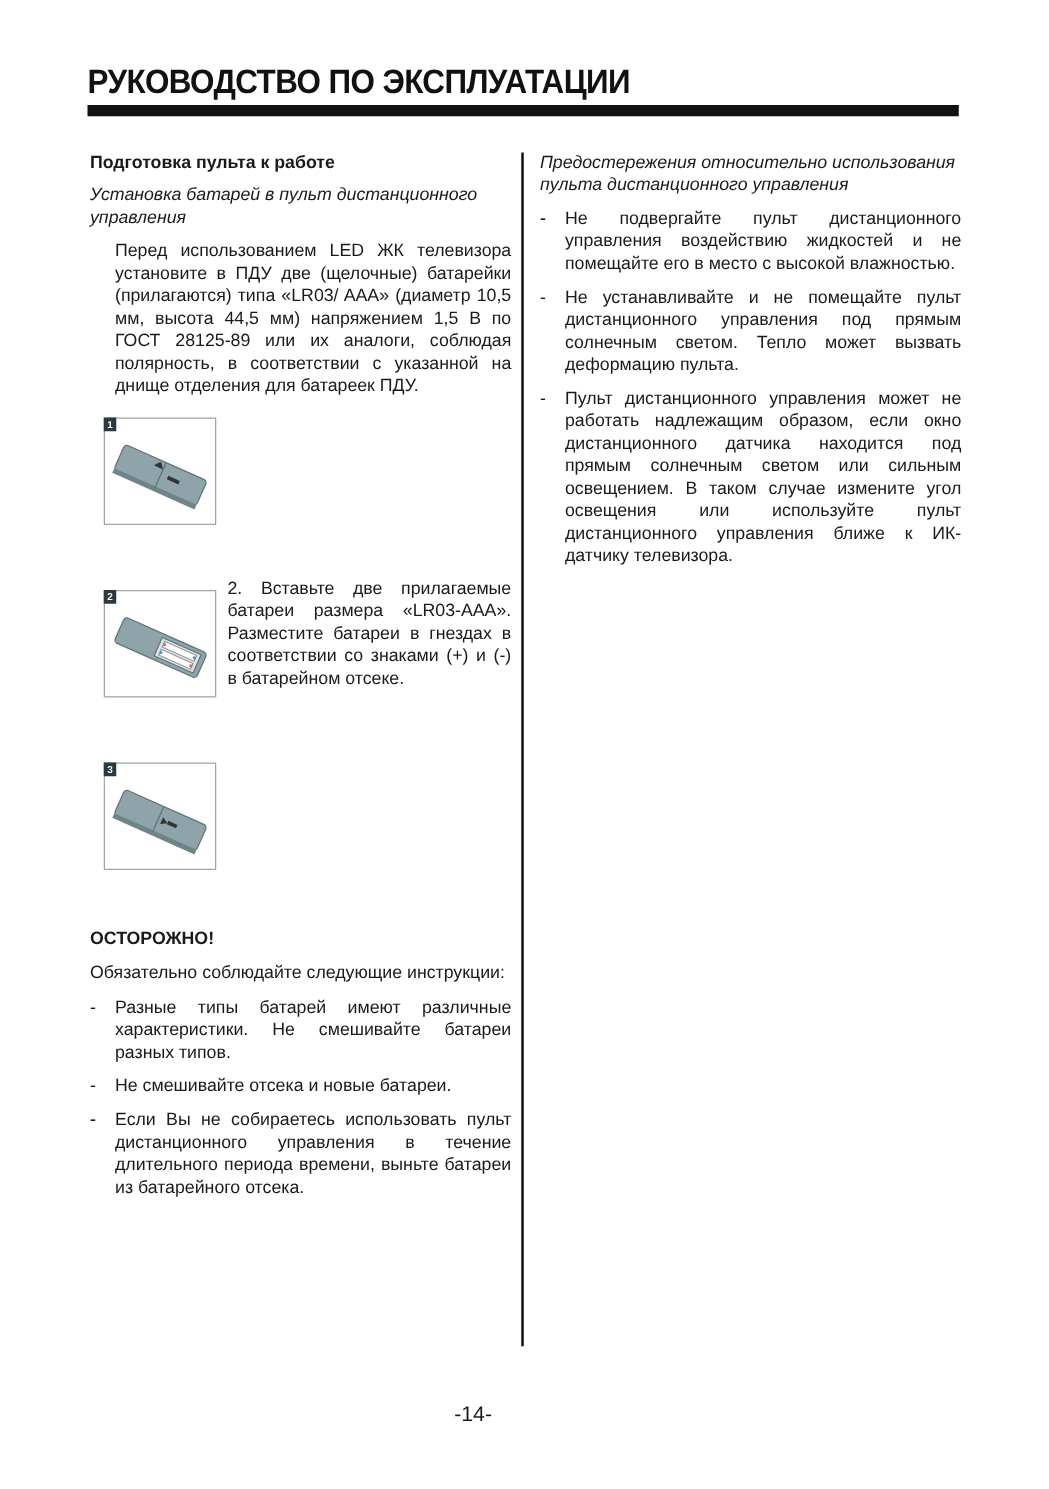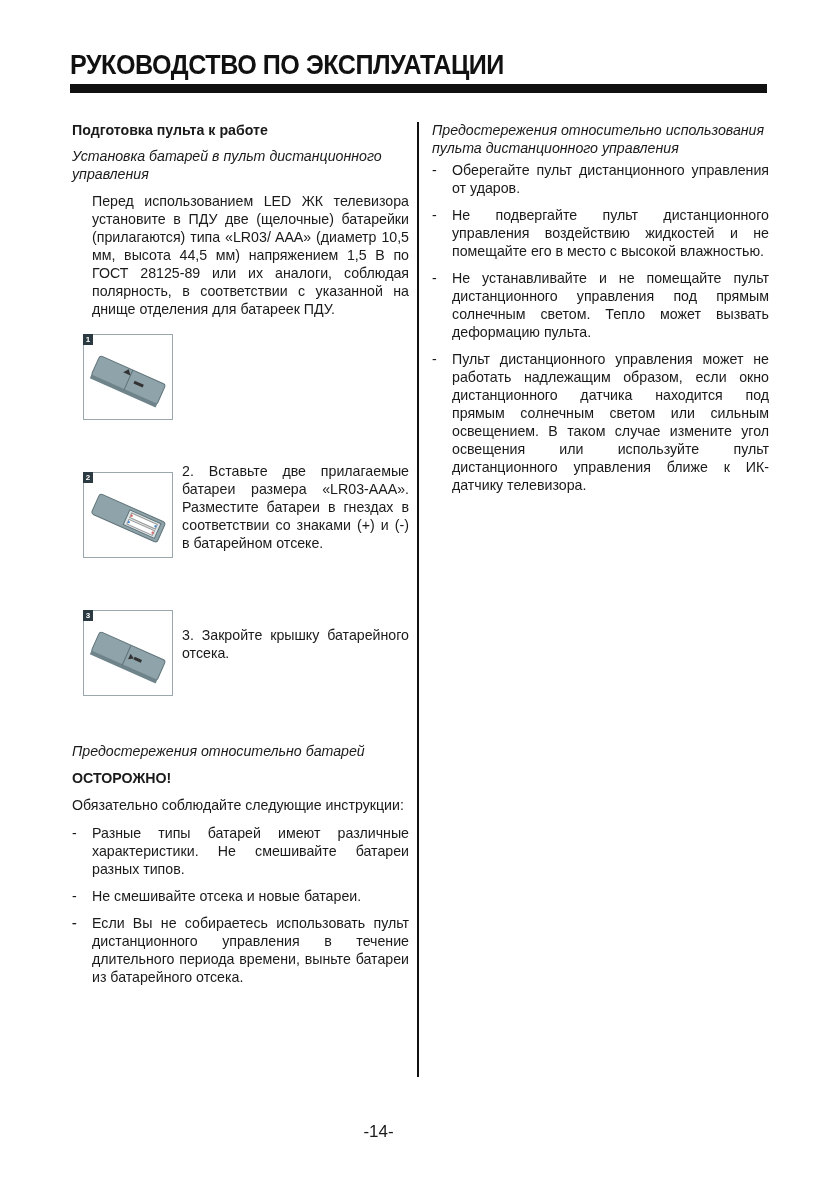--- a/index.html
+++ b/index.html
@@ -78,37 +78,35 @@
       <svg width="88" height="84">
         <g transform="rotate(24 44 46)">
           <rect x="8" y="34" width="72" height="22" rx="3" fill="#8fa3aa" stroke="#5f7379"></rect>
           <rect x="8" y="55" width="72" height="4" fill="#6f848a"></rect>
           <line x1="42" y1="34" x2="42" y2="56" stroke="#5f7379"></line>
           <path d="M50 45 l-5 -3 v6 z" fill="#333"></path>
           <rect x="50" y="43" width="8" height="3" fill="#333"></rect>
         </g>
       </svg>
     </div>
-    <div class="step-text" style="top:24px;">3.   Закройте крышку батарейного отсека.</div>
   </div>
 
-  <p class="h-italic">Предостережения относительно батарей</p>
   <p class="caution">ОСТОРОЖНО!</p>
   <p class="para" style="margin-bottom:10px;">Обязательно соблюдайте следующие инструкции:</p>
   <ul class="dash">
     <li><span class="dash-mark">-</span><span>Разные типы батарей имеют различные характеристики. Не смешивайте батареи разных типов.</span></li>
     <li><span class="dash-mark">-</span><span>Не смешивайте отсека и новые батареи.</span></li>
     <li><span class="dash-mark">-</span></li>
     <li><span class="dash-mark">-</span><span>Если Вы не собираетесь использовать пульт дистанционного управления в течение длительного периода времени, выньте батареи из батарейного отсека.</span></li>
   </ul>
 </div>
 
 <div class="col-right">
   <p class="h-italic" style="margin-bottom:4px;font-style:italic;">Предостережения относительно использования пульта дистанционного управления</p>
   <ul class="dash">
-    <li><span class="dash-mark">-</span><span>Оберегайте пульт дистанционного управления от ударов.</span></li>
+    <li><span class="dash-mark">-</span></li>
     <li><span class="dash-mark">-</span><span>Не подвергайте пульт дистанционного управления воздействию жидкостей и не помещайте его в место с высокой влажностью.</span></li>
     <li><span class="dash-mark">-</span><span>Не устанавливайте и не помещайте пульт дистанционного управления под прямым солнечным светом. Тепло может вызвать деформацию пульта.</span></li>
     <li><span class="dash-mark">-</span><span>Пульт дистанционного управления может не работать надлежащим образом, если окно дистанционного датчика находится под прямым солнечным светом или сильным освещением. В таком случае измените угол освещения или используйте пульт дистанционного управления ближе к ИК- датчику телевизора.</span></li>
   </ul>
 </div>
 
 <div class="page-num">-14-</div>
 
 </body></html>

